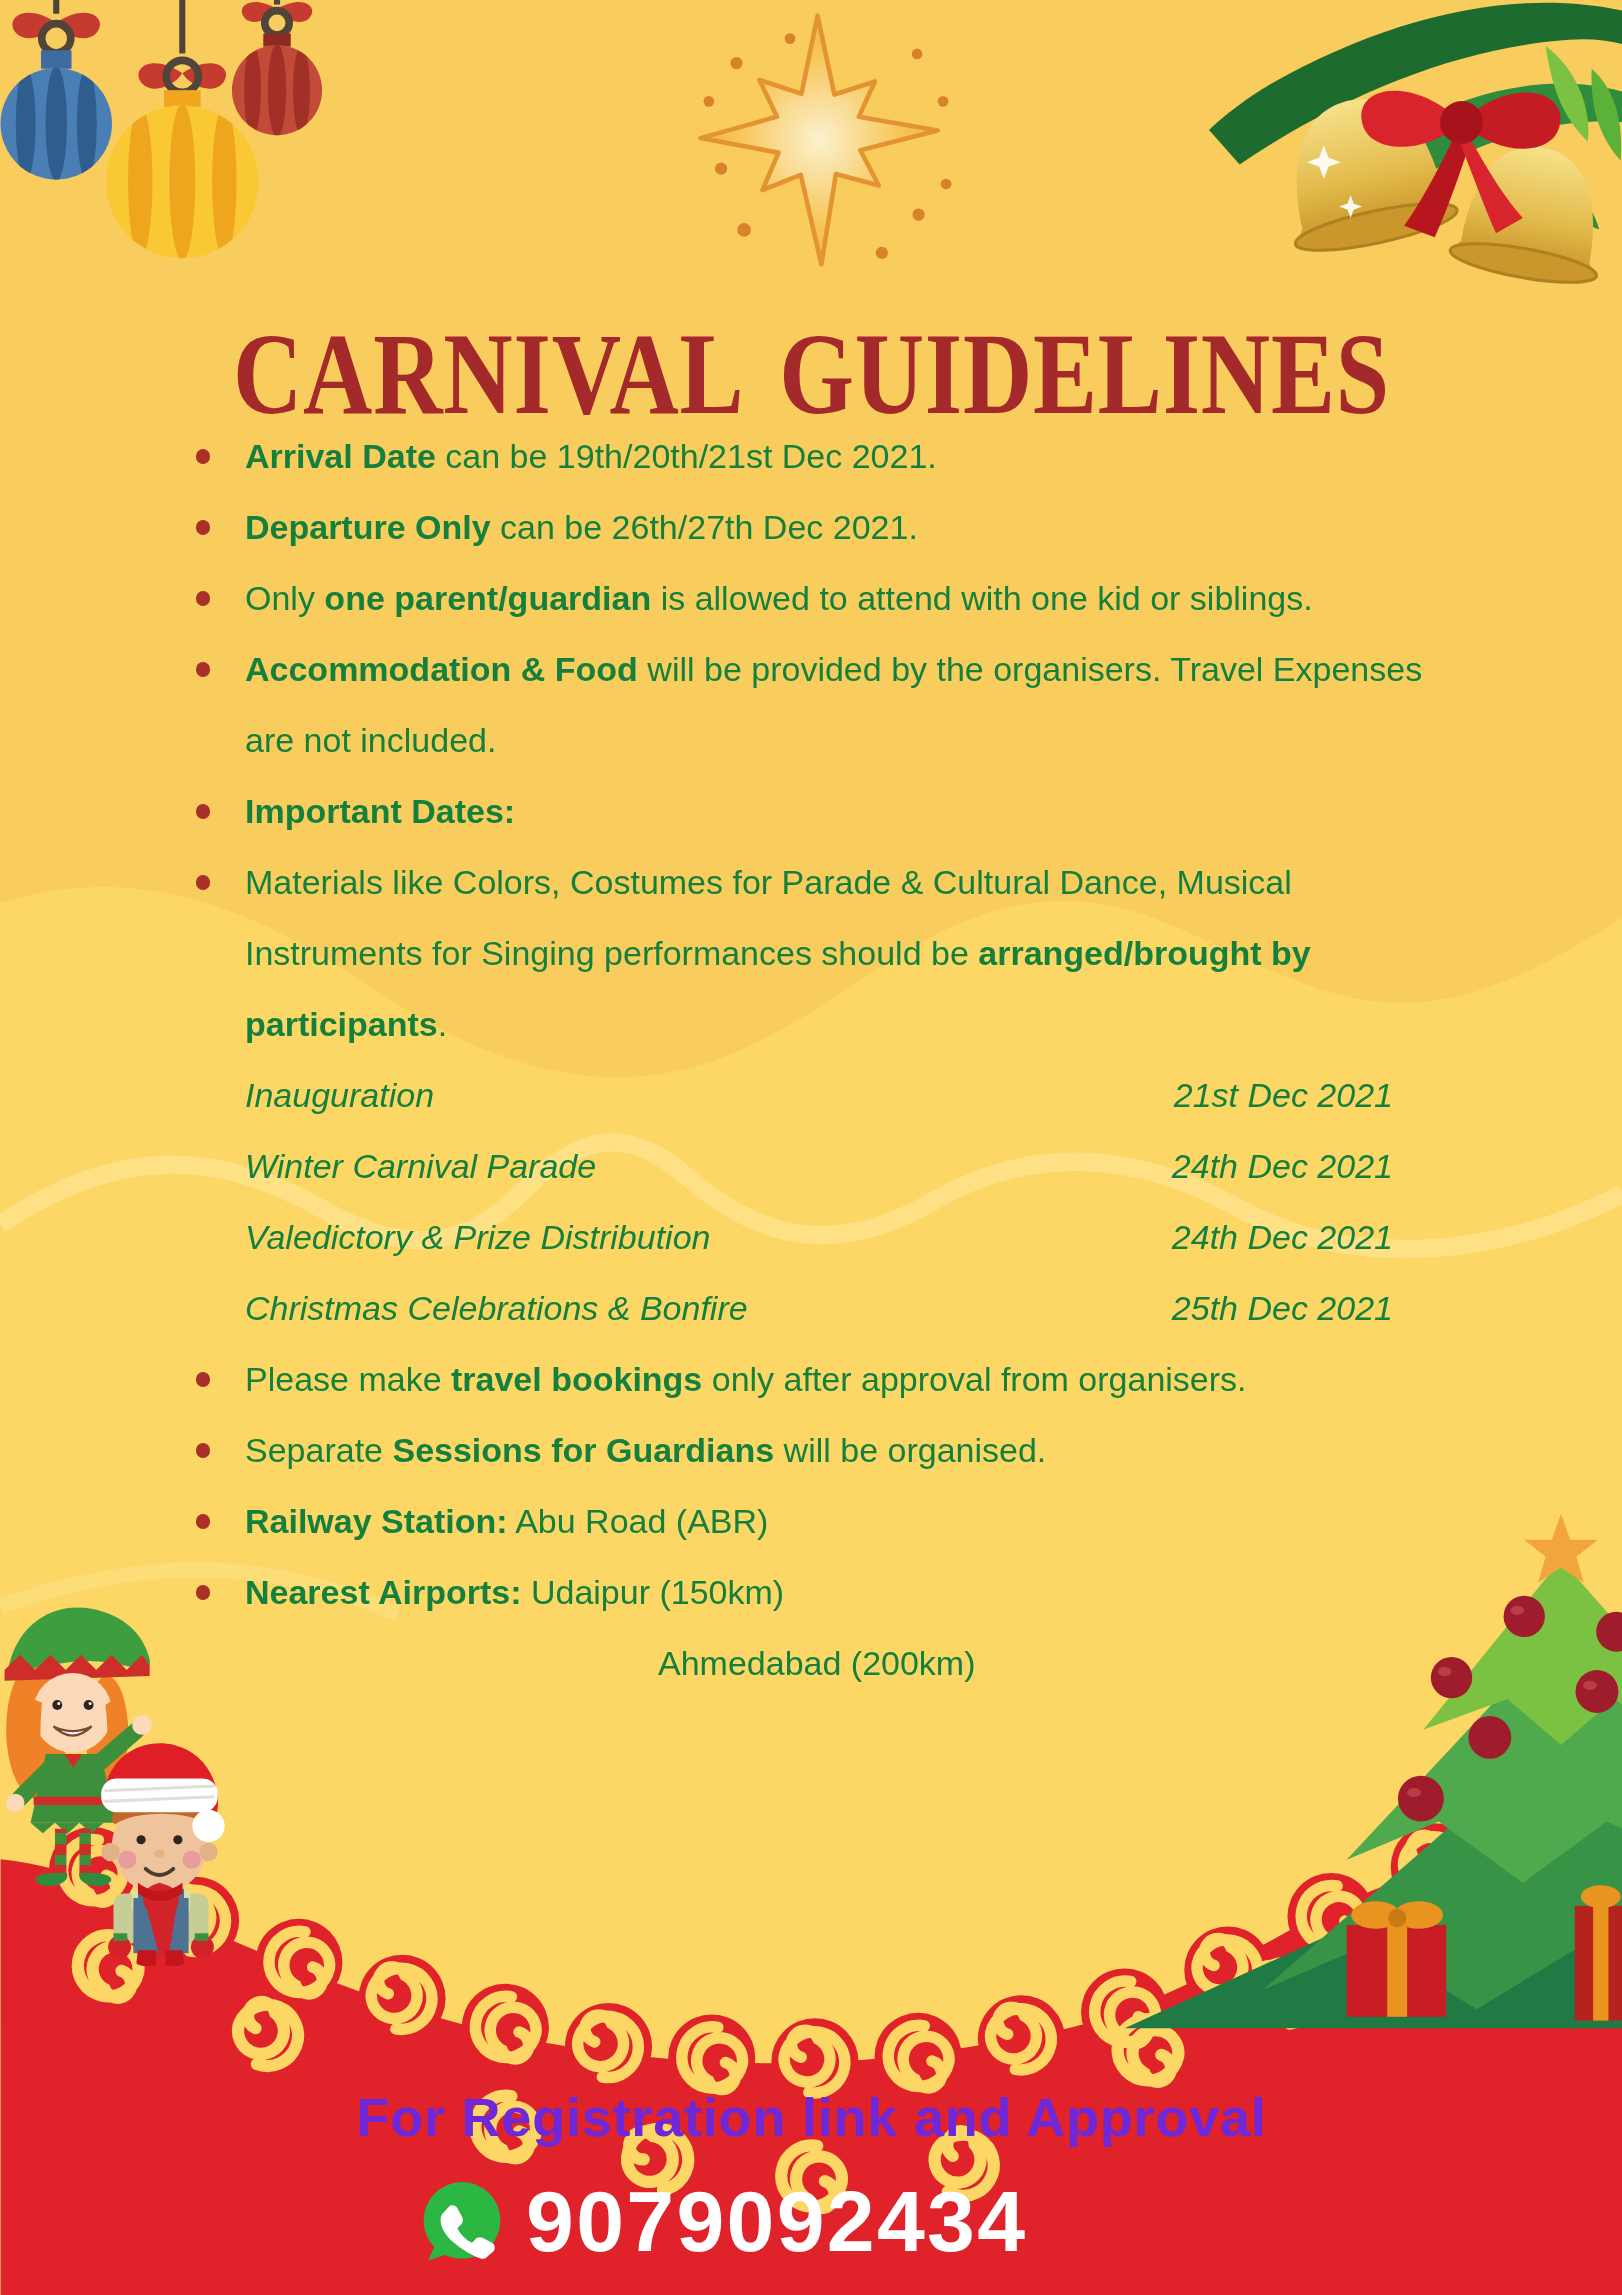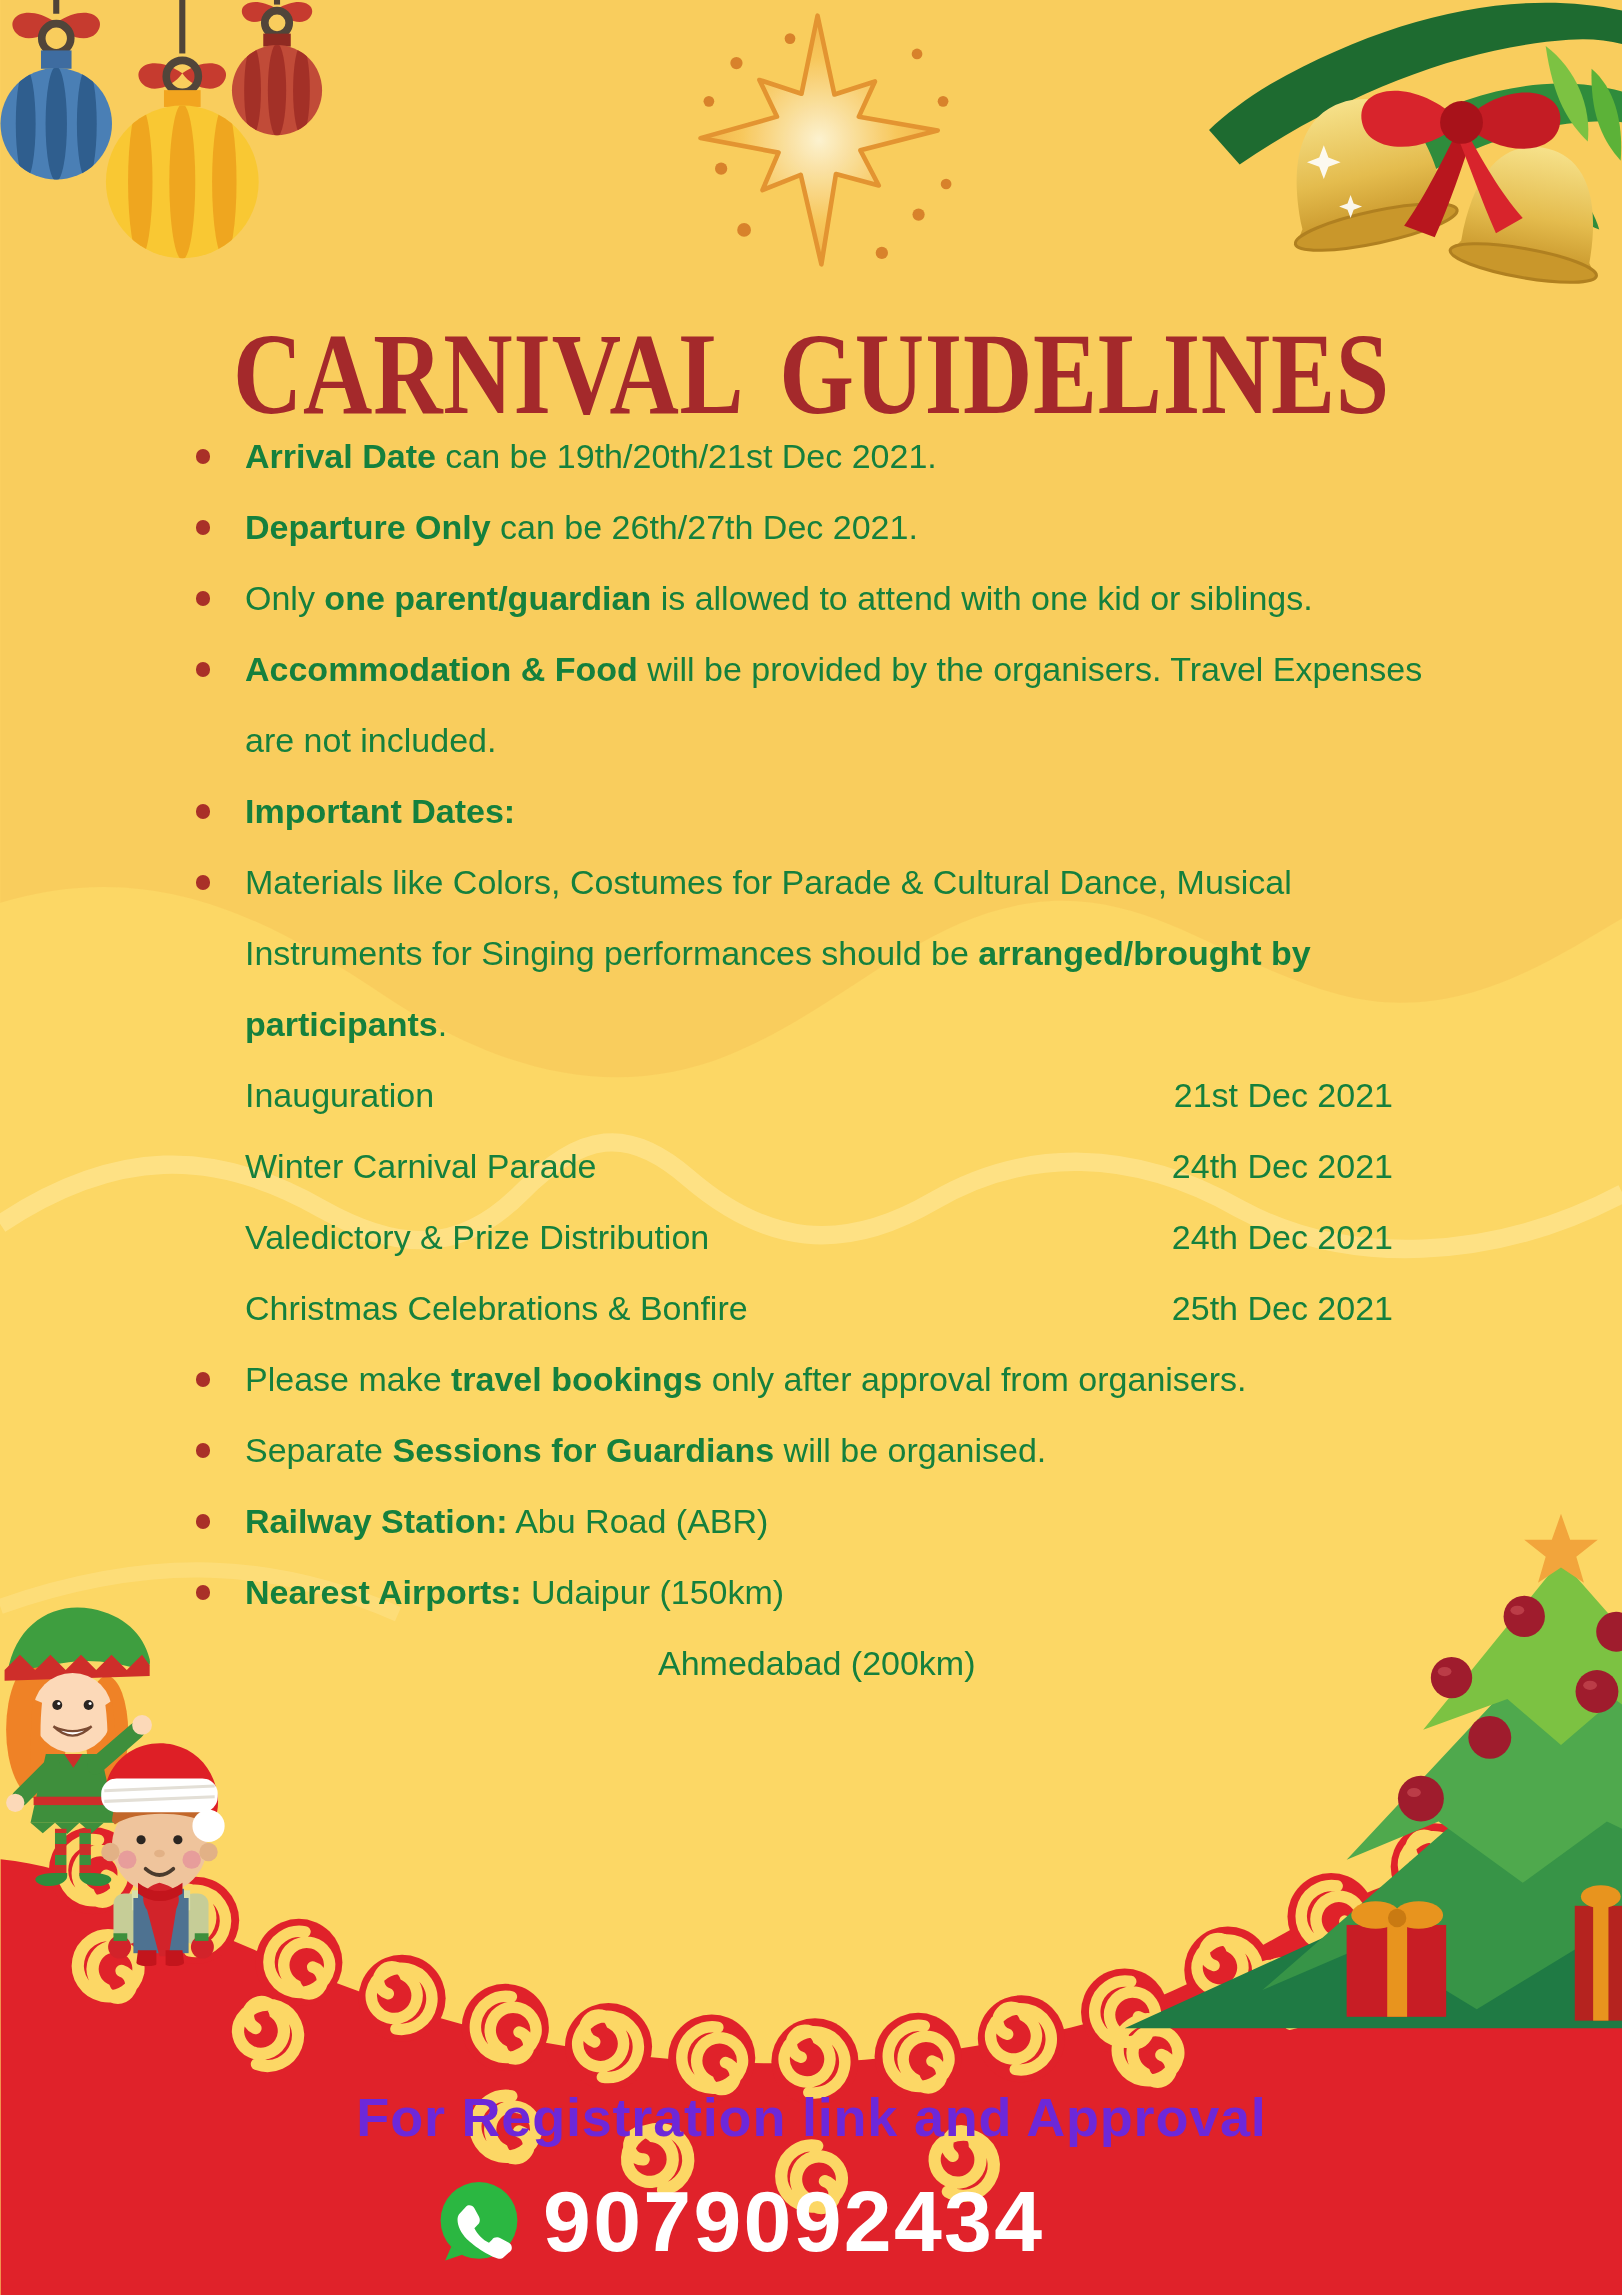--- a/index.html
+++ b/index.html
@@ -16,27 +16,27 @@
     font-size:96px;letter-spacing:0.8px;word-spacing:15.3px;color:#A4292B;
     transform:scaleY(1.22);transform-origin:top center;white-space:nowrap;
   }
   
   .content{position:absolute;top:421px;left:191px;width:1347px;color:#15803d;
     font-size:34px;line-height:71px;}
   .item{position:relative;padding-left:54px;width:1224px;}
   .item .dot{position:absolute;left:4.6px;top:28px;width:14.5px;height:14.5px;border-radius:50%;background:#A93028;}
   .bb{font-weight:700;}
   .dates{margin-left:54px;width:1148px;}
-  .drow{display:flex;justify-content:space-between;}
+  .drow{display:flex;justify-content:space-between;font-style:italic;}
   .drow .dt{text-align:center;}
   .cont2{padding-left:467px;}
   
   .footer-text{position:absolute;top:2086px;left:0;width:1623px;text-align:center;
     color:#6d28d9;font-size:54px;font-weight:700;letter-spacing:0.8px;}
-  .phone-row{position:absolute;top:2172px;left:17px;width:1446px;display:flex;
+  .phone-row{position:absolute;top:2172px;left:0;width:1446px;display:flex;
     justify-content:center;align-items:center;gap:21.4px;}
   .phone-num{color:#FFFFFF;font-size:86px;font-weight:700;letter-spacing:2.3px;}
 </style>
 </head>
 <body>
 
 <div class="poster">
 
   <svg class="abs" style="left:0;top:0" width="1623" height="2295" viewBox="0 0 2121 3000">
     <rect x="0" y="0" width="2121" height="3000" fill="#FCD765"></rect>

